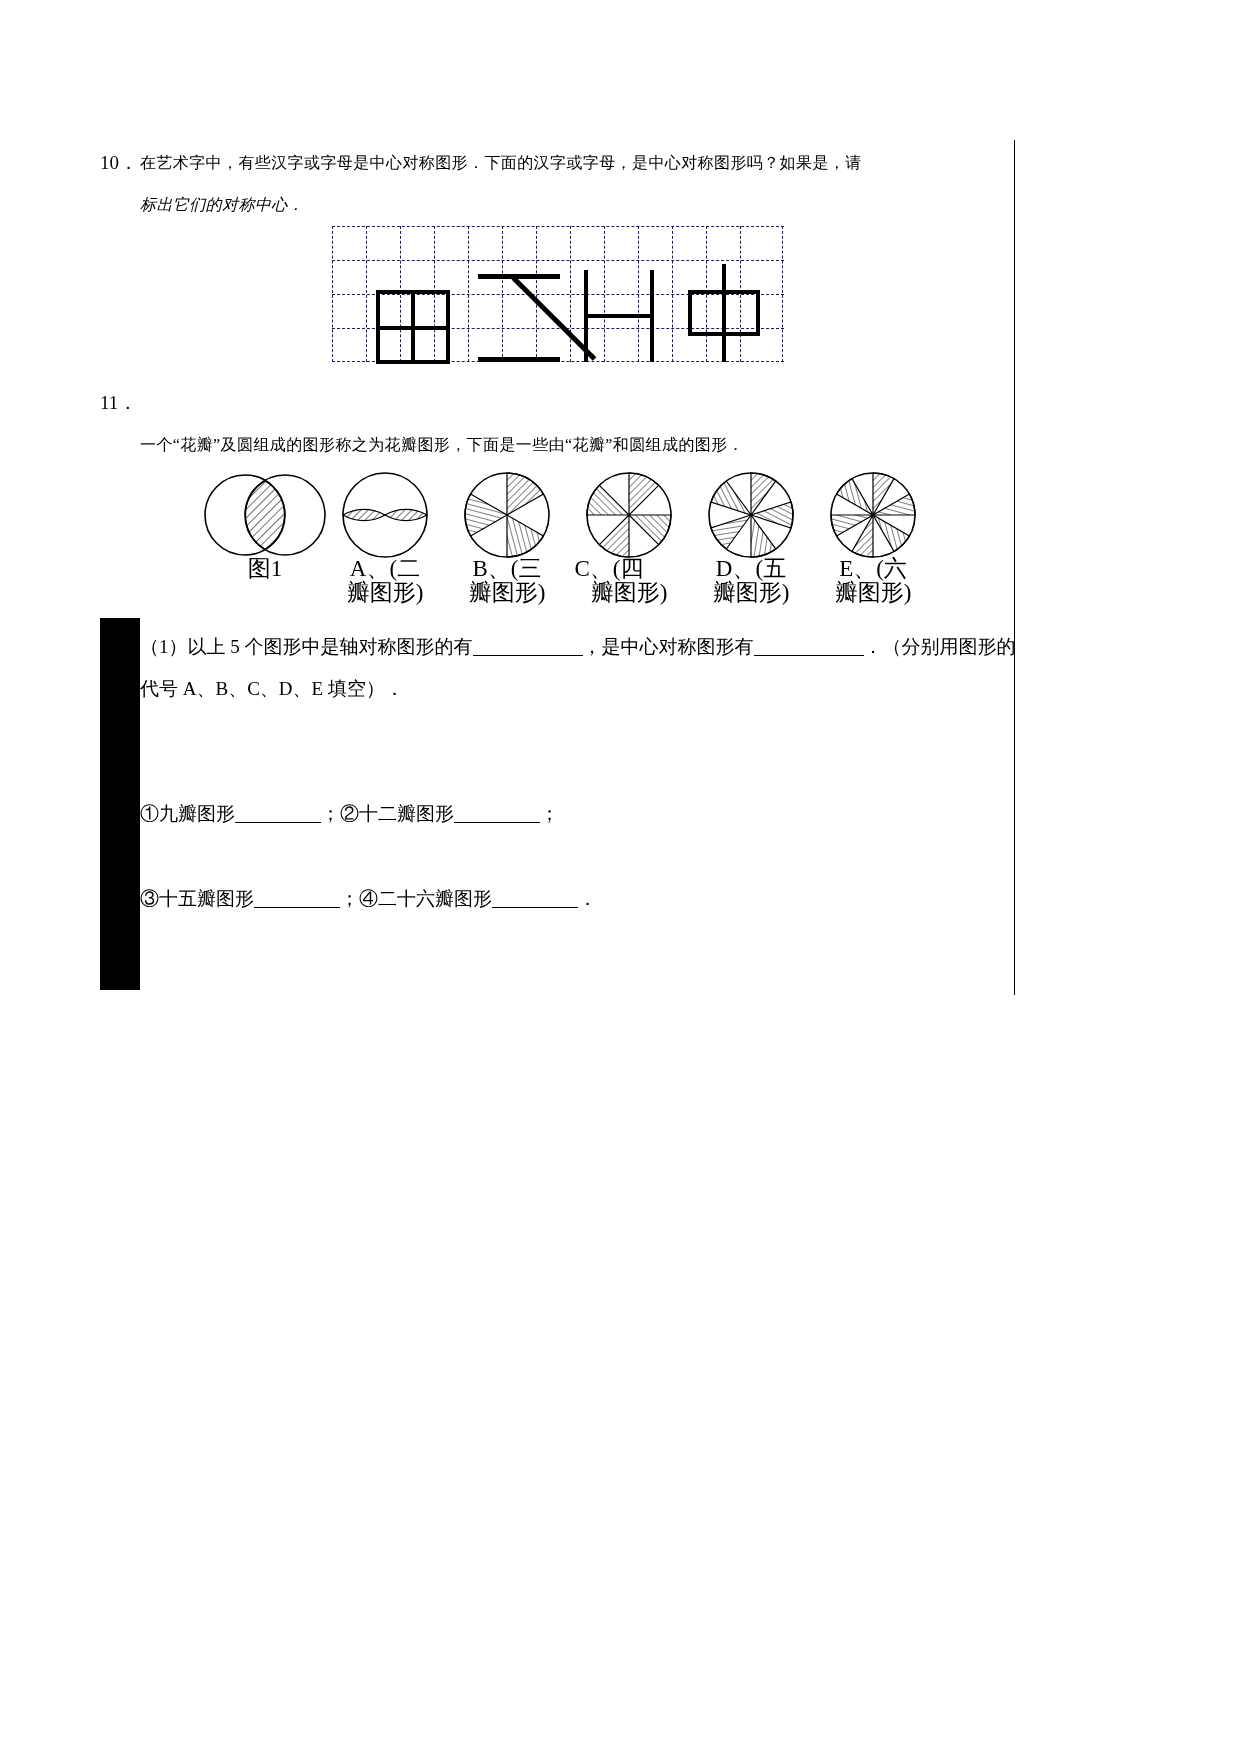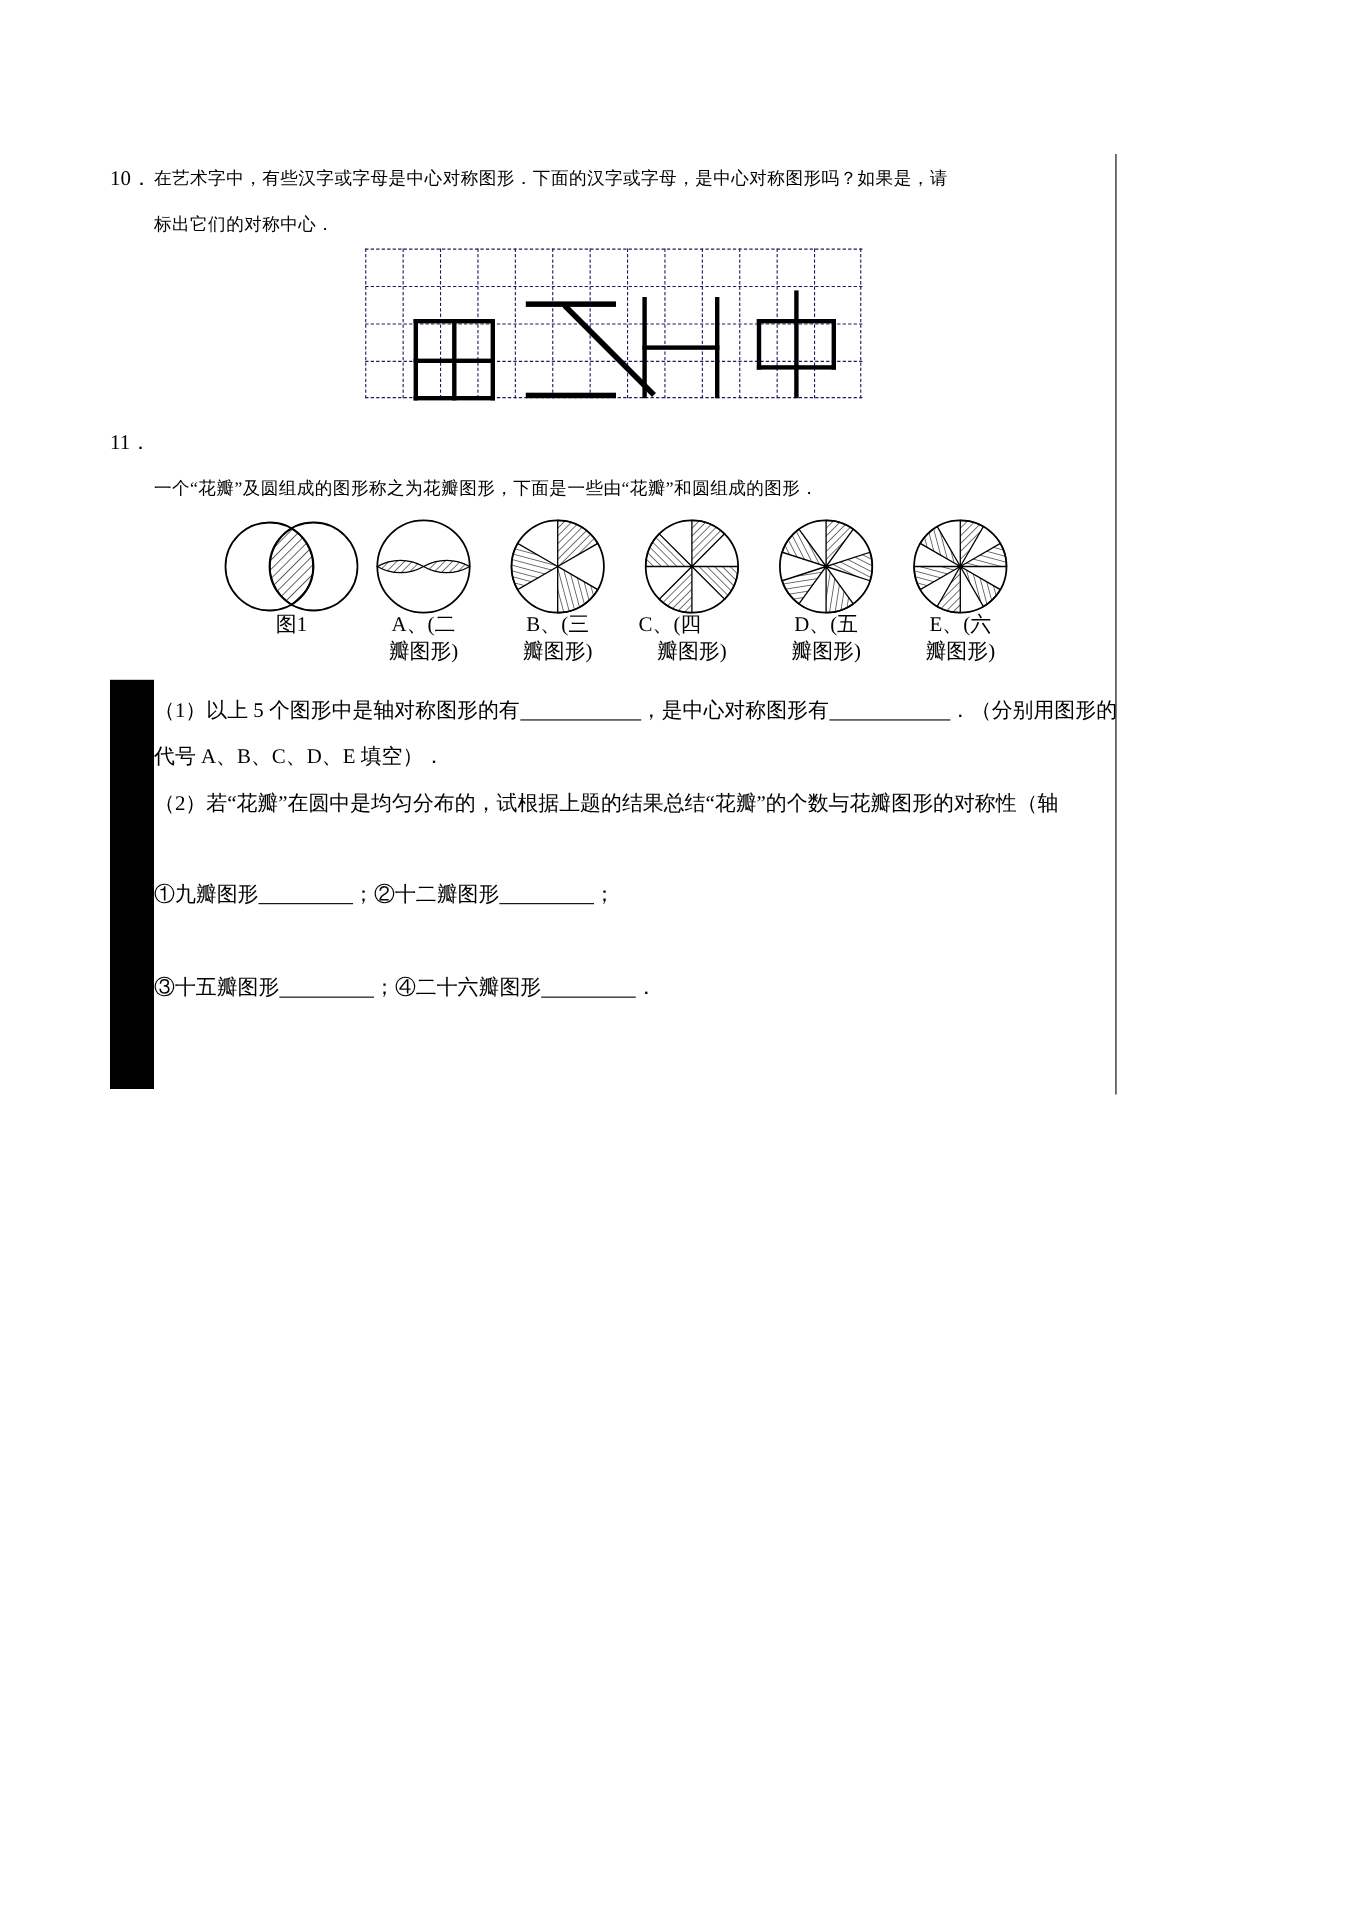--- a/index.html
+++ b/index.html
@@ -53,21 +53,21 @@
   }
   .indent-text {
     position: absolute;
     font-size: 19px;
     line-height: 42px;
   }
 
   
   #q10-num { left: 100px; top: 142px; }
   #q10-l1 { left: 140px; top: 142px; width: 880px; }
-  #q10-l2 { left: 140px; top: 184px; width: 880px; }
+  #q10-l2 { left: 140px; top: 184px; width: 880px; font-style: italic; }
 
   
   .grid-fig {
     position: absolute;
     left: 332px;
     top: 226px;
     width: 452px;
     height: 136px;
   }
   .grid-fig .vline, .grid-fig .hline {
@@ -100,21 +100,21 @@
     top: 470px;
     width: 720px;
     height: 140px;
   }
   .fig-item {
     position: absolute;
     text-align: center;
   }
   .fig-caption {
     position: absolute;
-    font-size: 19px;
+    font-size: 23px;
     line-height: 22px;
     text-align: center;
     color: #000;
     font-family: "Liberation Serif", "DejaVu Serif", serif;
   }
 
   
   #sub1a { left: 140px; top: 626px; width: 880px; }
   #sub1b { left: 140px; top: 668px; width: 880px; }
   #sub2a { left: 140px; top: 710px; width: 880px; }
@@ -311,21 +311,20 @@
     </div>
     <div class="fig-caption" style="left:616px; top:88px; width:114px;">E、(六</div>
     <div class="fig-caption" style="left:616px; top:112px; width:114px;">瓣图形)</div>
   </div>
 
   <div class="indent-text" id="sub1a">
     <span>（1）以上 5 个图形中是轴对称图形的有</span><span class="blank b-md"></span><span>，是中心对称图形有</span><span class="blank b-md"></span><span>．（分别用图形的</span>
   </div>
   <div class="indent-text" id="sub1b">代号 A、B、C、D、E 填空）．</div>
 
-  <div class="indent-text" id="sub2a">（2）若“花瓣”在圆中是均匀分布的，试根据上题的结果总结“花瓣”的个数与花瓣图形的对称性（轴</div>
 
   <div class="indent-text" id="sub3b">
     <span>①九瓣图形</span><span class="blank b-sm"></span><span>；②十二瓣图形</span><span class="blank b-sm"></span><span>；</span>
   </div>
   <div class="indent-text" id="sub3c">
     <span>③十五瓣图形</span><span class="blank b-sm"></span><span>；④二十六瓣图形</span><span class="blank b-sm"></span><span>．</span>
   </div>
 
 </div>
 

